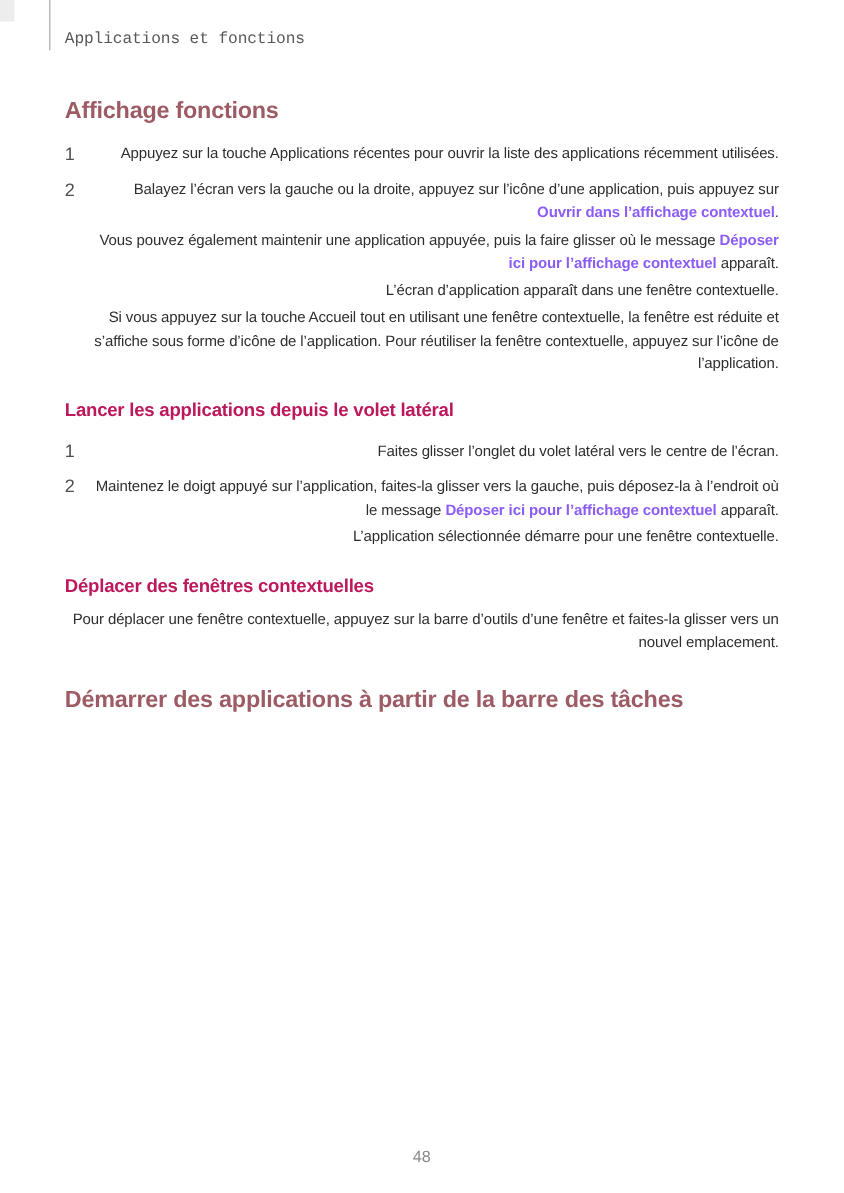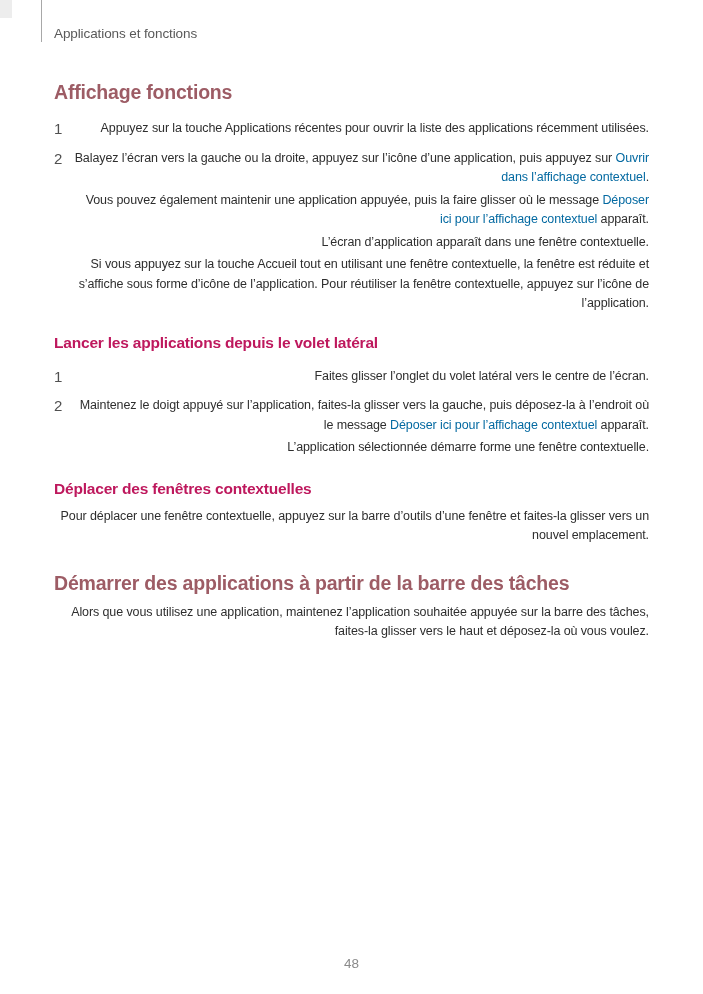--- a/index.html
+++ b/index.html
@@ -22,20 +22,21 @@
   }
   .header-rule {
     position: absolute; left: 41px; top: 0;
     width: 1px; height: 42px;
     background: #a8a8a8;
   }
   .running-header {
     position: absolute; left: 54px; top: 26px;
     font-size: 13.5px; color: #595959;
     letter-spacing: -0.1px;
+    font-family: Liberation Mono, monospace;
   }
   .content {
     position: absolute; left: 54px; top: 0;
     width: 595px;
     padding-top: 80px;
   }
   .content p { margin: 0; text-align: right; }
   h1 {
     margin: 0;
     font-size: 19.5px; line-height: 24px;
@@ -66,21 +67,21 @@
     width: 18px;
     font-size: 15px;
     line-height: 19px;
     color: #505050;
     font-weight: 400;
   }
   .step-body { flex: 1; }
   .step-body p + p { margin-top: 3px; }
   .section-para { margin-top: 9px !important; }
   .section-para.tight { margin-top: 8px !important; }
-  b { font-weight: 400; color: #0369a1; }
+  b { font-weight: 700; color: #8b5cf6; }
   .page-number {
     position: absolute; left: 0; top: 956px;
     width: 100%;
     text-align: center;
     font-size: 13.5px;
     color: #8a8a8a;
   }
 </style>
 </head>
 <body>
@@ -119,28 +120,27 @@
       <div class="step">
         <span class="step-num">1</span>
         <div class="step-body">
           <p><span>Faites glisser l’onglet du volet latéral vers le centre de l’écran.</span></p>
         </div>
       </div>
       <div class="step">
         <span class="step-num">2</span>
         <div class="step-body">
           <p><span>Maintenez le doigt appuyé sur l’application, faites-la glisser vers la gauche, puis déposez-la à l’endroit où le message </span><b>Déposer ici pour l’affichage contextuel</b><span> apparaît.</span></p>
-          <p><span>L’application sélectionnée démarre forme une fenêtre contextuelle.</span></p>
+          <p><span>L’application sélectionnée démarre pour une fenêtre contextuelle.</span></p>
         </div>
       </div>
     </div>
 
     <h2 class="later">Déplacer des fenêtres contextuelles</h2>
     <p class="body-text section-para"><span>Pour déplacer une fenêtre contextuelle, appuyez sur la barre d’outils d’une fenêtre et faites-la glisser vers un nouvel emplacement.</span></p>
 
     <h1 class="later">Démarrer des applications à partir de la barre des tâches</h1>
-    <p class="body-text section-para tight"><span>Alors que vous utilisez une application, maintenez l’application souhaitée appuyée sur la barre des tâches, faites-la glisser vers le haut et déposez-la où vous voulez.</span></p>
 
   </main>
 
   <div class="page-number">48</div>
 
 </div>
 
 </body></html>

